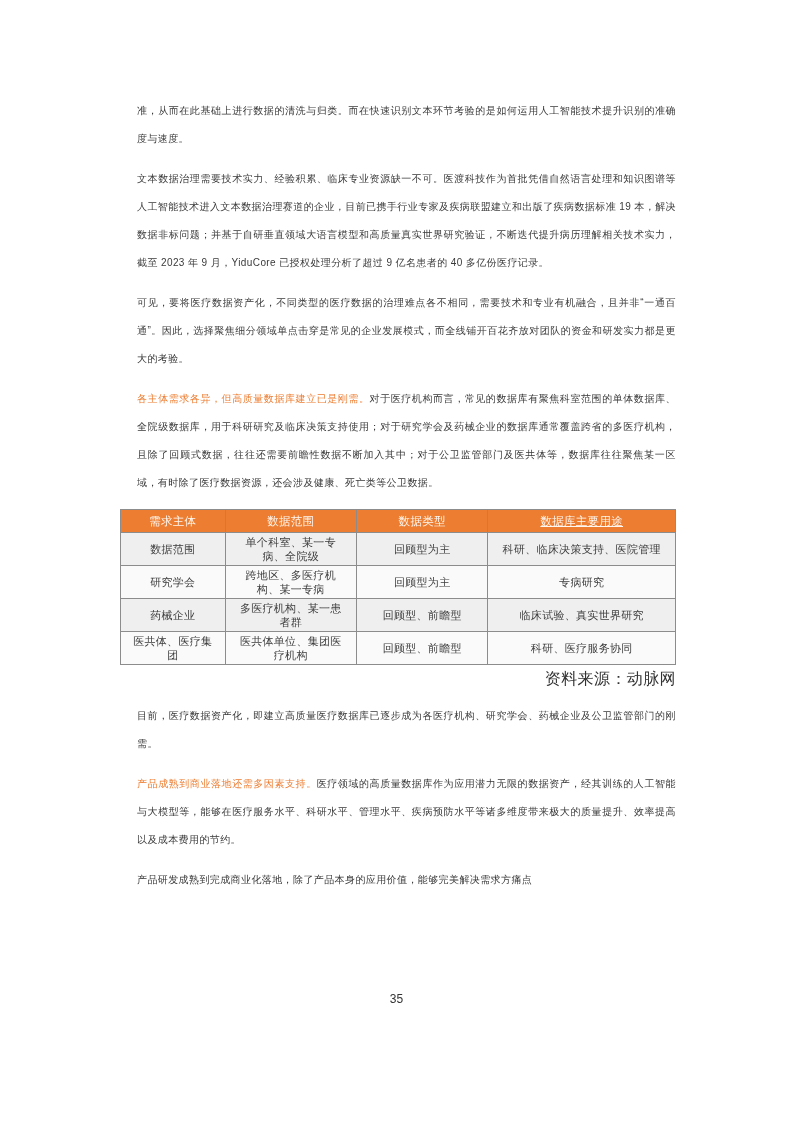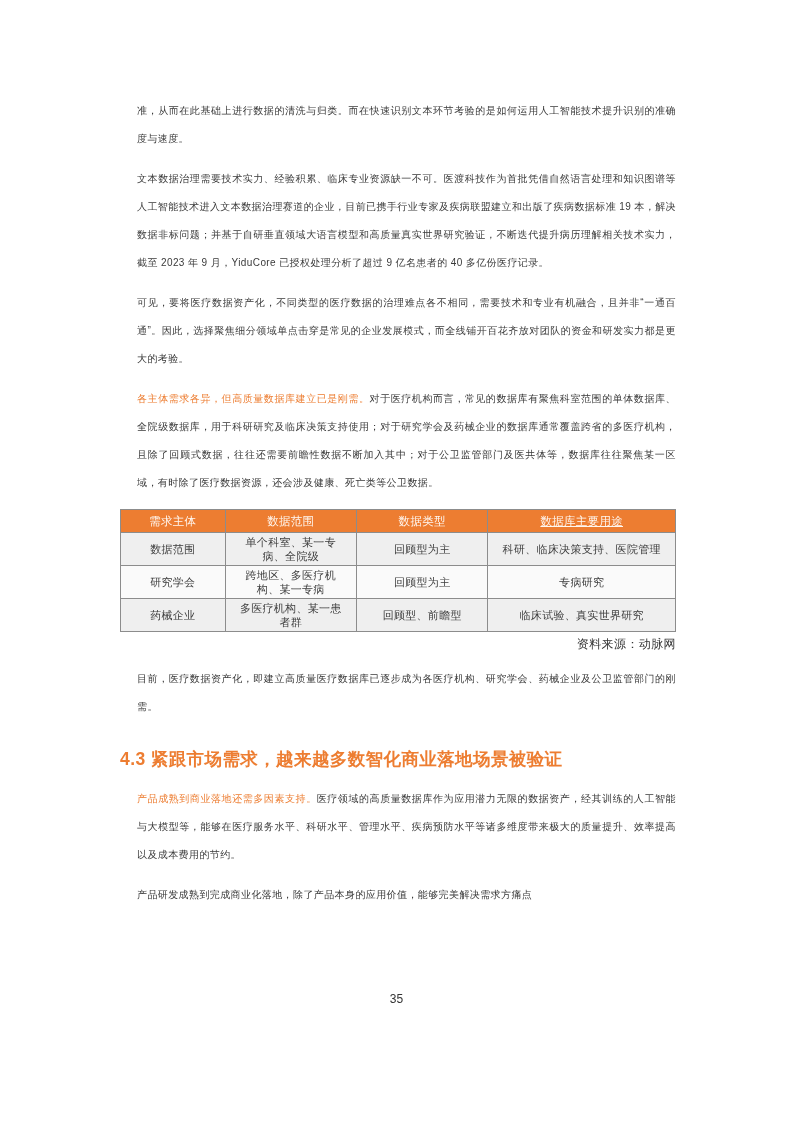--- a/index.html
+++ b/index.html
@@ -62,21 +62,21 @@
   }
   table.figure-table th:nth-child(1){width:18%;}
   table.figure-table th:nth-child(2){width:23.5%;}
   table.figure-table th:nth-child(3){width:23.5%;}
   table.figure-table th:nth-child(4){width:35%;text-decoration:underline;}
   table.figure-table tbody tr:nth-child(odd) td{background:#efefef;}
   table.figure-table tbody tr:nth-child(even) td{background:#fafafa;}
   .source{
     margin:4px 0 12px 0;
     text-align:right;
-    font-size:12px;
+    font-size:16px;
     color:#333333;
     letter-spacing:0.4px;
   }
   h2.heading{
     margin:26px 0 14px 0;
     color:var(--accent);
     font-size:17.5px;
     line-height:24px;
     font-weight:bold;
     letter-spacing:0.4px;
@@ -126,28 +126,33 @@
             <td>跨地区、多医疗机构、某一专病</td>
             <td>回顾型为主</td>
             <td>专病研究</td>
           </tr>
           <tr>
             <td>药械企业</td>
             <td>多医疗机构、某一患者群</td>
             <td>回顾型、前瞻型</td>
             <td>临床试验、真实世界研究</td>
           </tr>
+          <tr>
+            <td>医共体、医疗集团</td>
+            <td>医共体单位、集团医疗机构</td>
+            <td>回顾型、前瞻型</td>
+            <td>科研、医疗服务协同</td>
+          </tr>
         </tbody>
     </table>
 
     <div class="source">资料来源：动脉网</div>
 
     <p>目前，医疗数据资产化，即建立高质量医疗数据库已逐步成为各医疗机构、研究学会、药械企业及公卫监管部门的刚需。</p>
 
-    <h2 class="heading">4.3 紧跟市场需求，越来越多数智化商业落地场景被验证</h2>
 
     <p><span class="lead">产品成熟到商业落地还需多因素支持。</span><span>医疗领域的高质量数据库作为应用潜力无限的数据资产，经其训练的人工智能与大模型等，能够在医疗服务水平、科研水平、管理水平、疾病预防水平等诸多维度带来极大的质量提升、效率提高以及成本费用的节约。</span></p>
 
     <p>产品研发成熟到完成商业化落地，除了产品本身的应用价值，能够完美解决需求方痛点</p>
 
   </div>
 
   <div class="page-number">35</div>
 </div>
 

